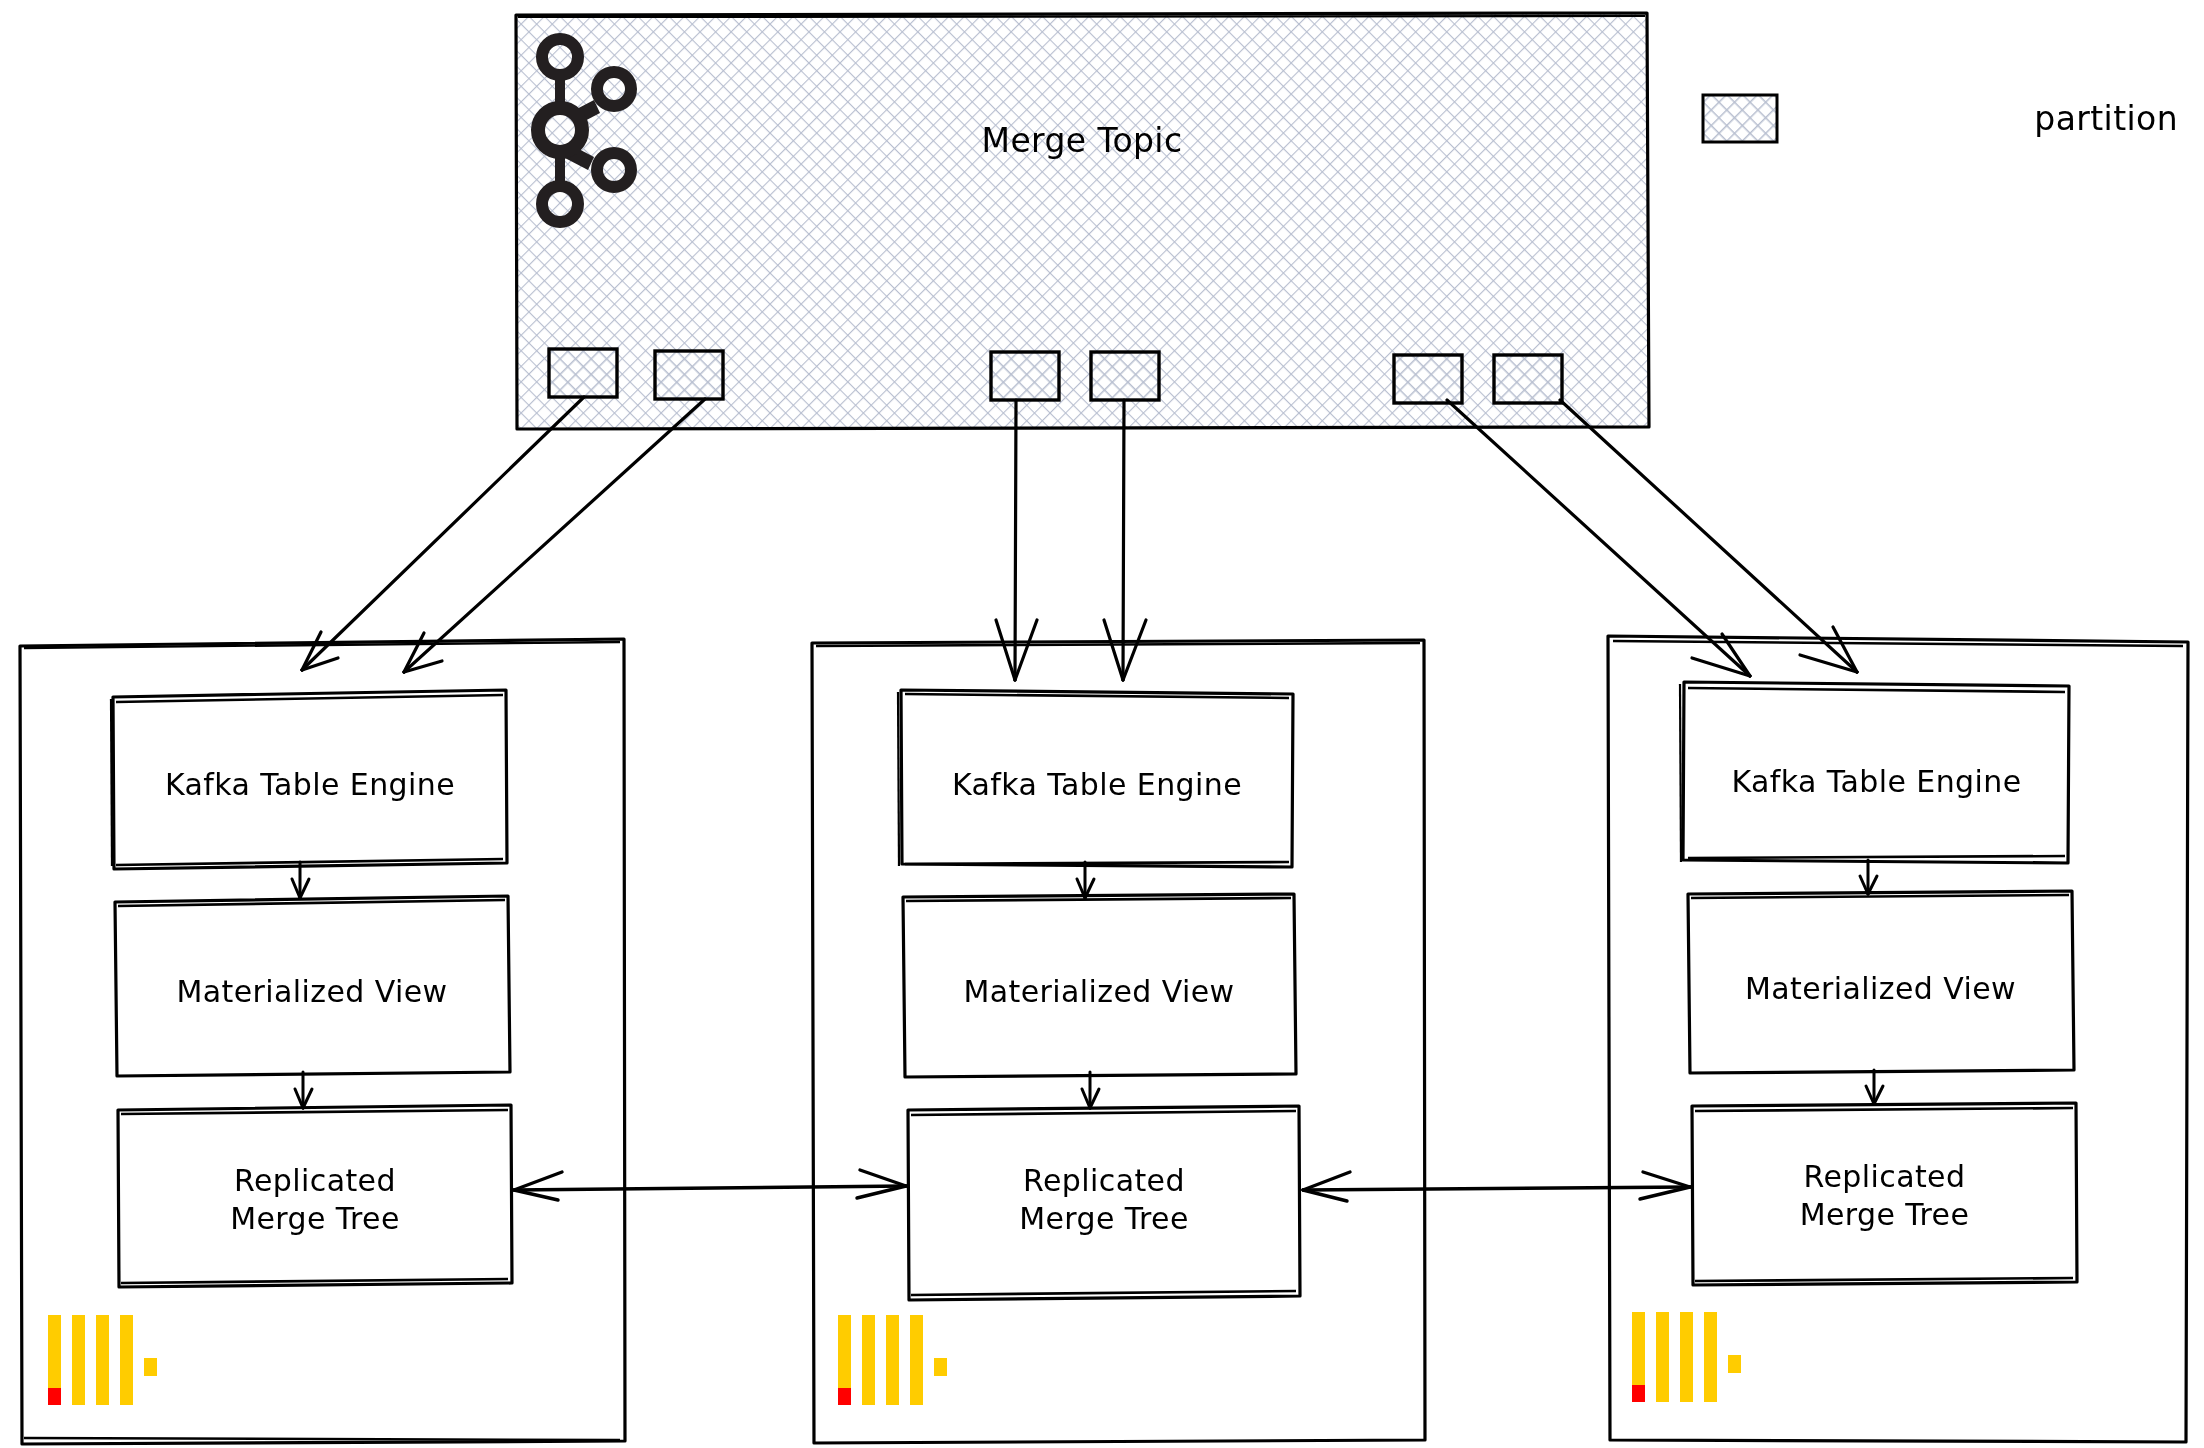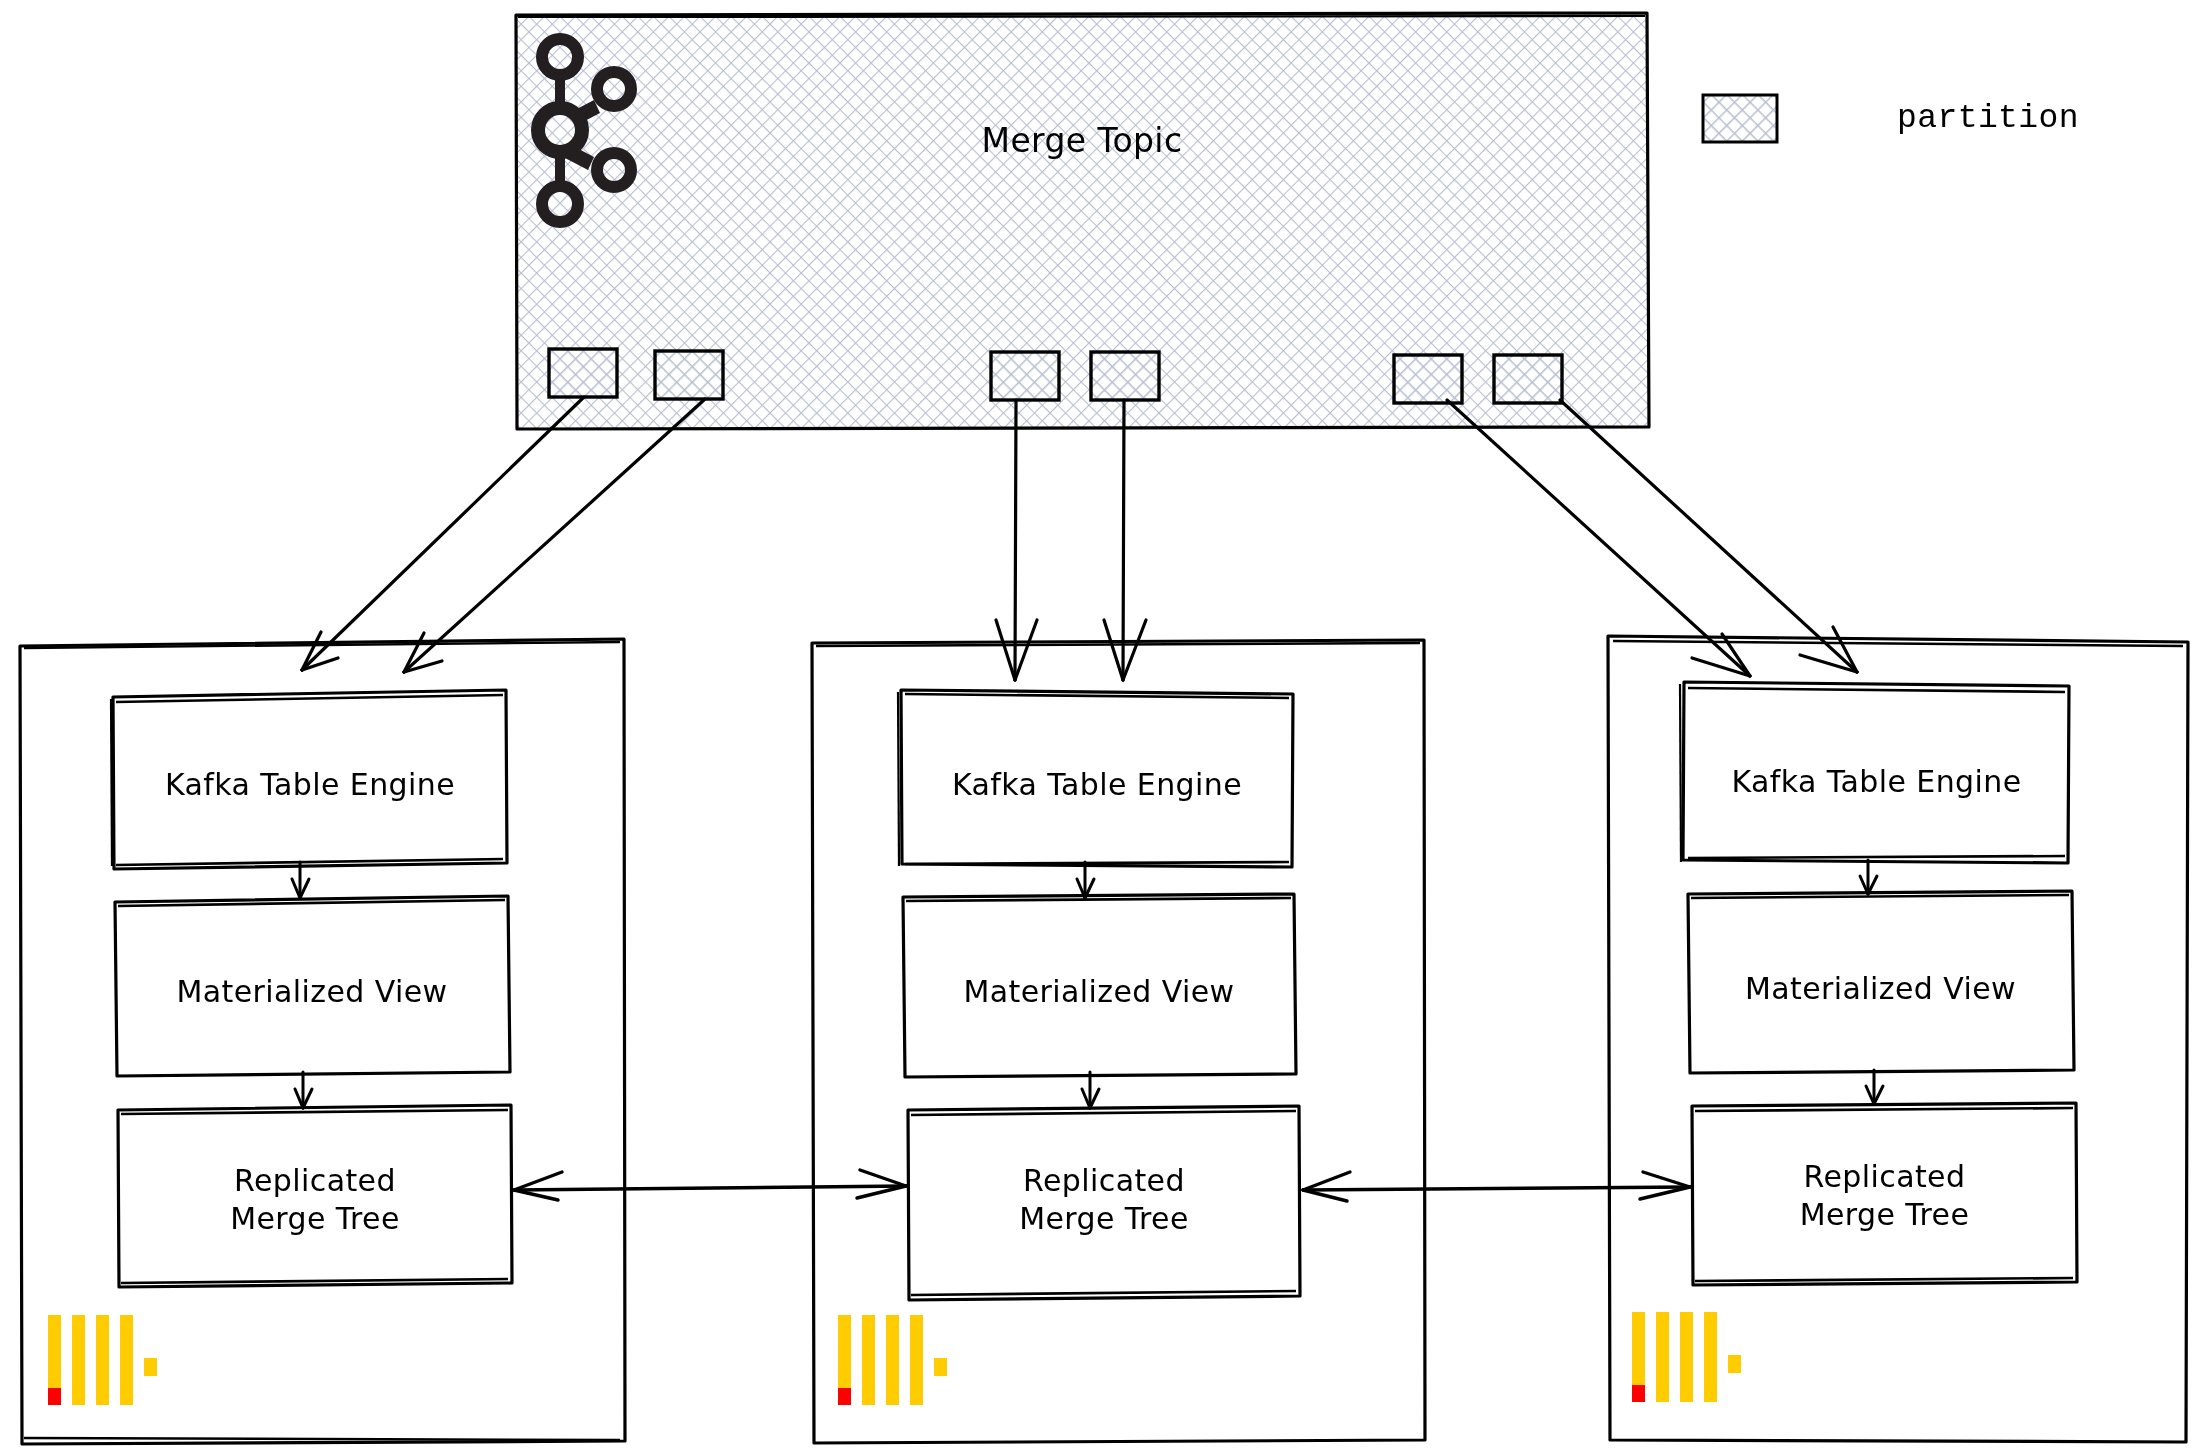--- a/index.html
+++ b/index.html
@@ -30,21 +30,21 @@
   .txt {
     position: absolute;
     font-family: "DejaVu Sans", sans-serif;
     color: #000000;
     text-align: center;
     line-height: 1.28;
     white-space: pre;
     letter-spacing: 0.4px;
   }
   .t-topic   { font-size: 33px; }
-  .t-legend  { font-size: 33px; text-align: center; font-family: Liberation Mono, monospace; }
+  .t-legend  { font-size: 33px; text-align: right; }
   .t-node    { font-size: 30px; }
   .ch-logo { position: absolute; }
   .ch-bar {
     position: absolute;
     background: #FFCC00;
     width: 13px;
   }
   .ch-red {
     position: absolute;
     background: #FF0000;

